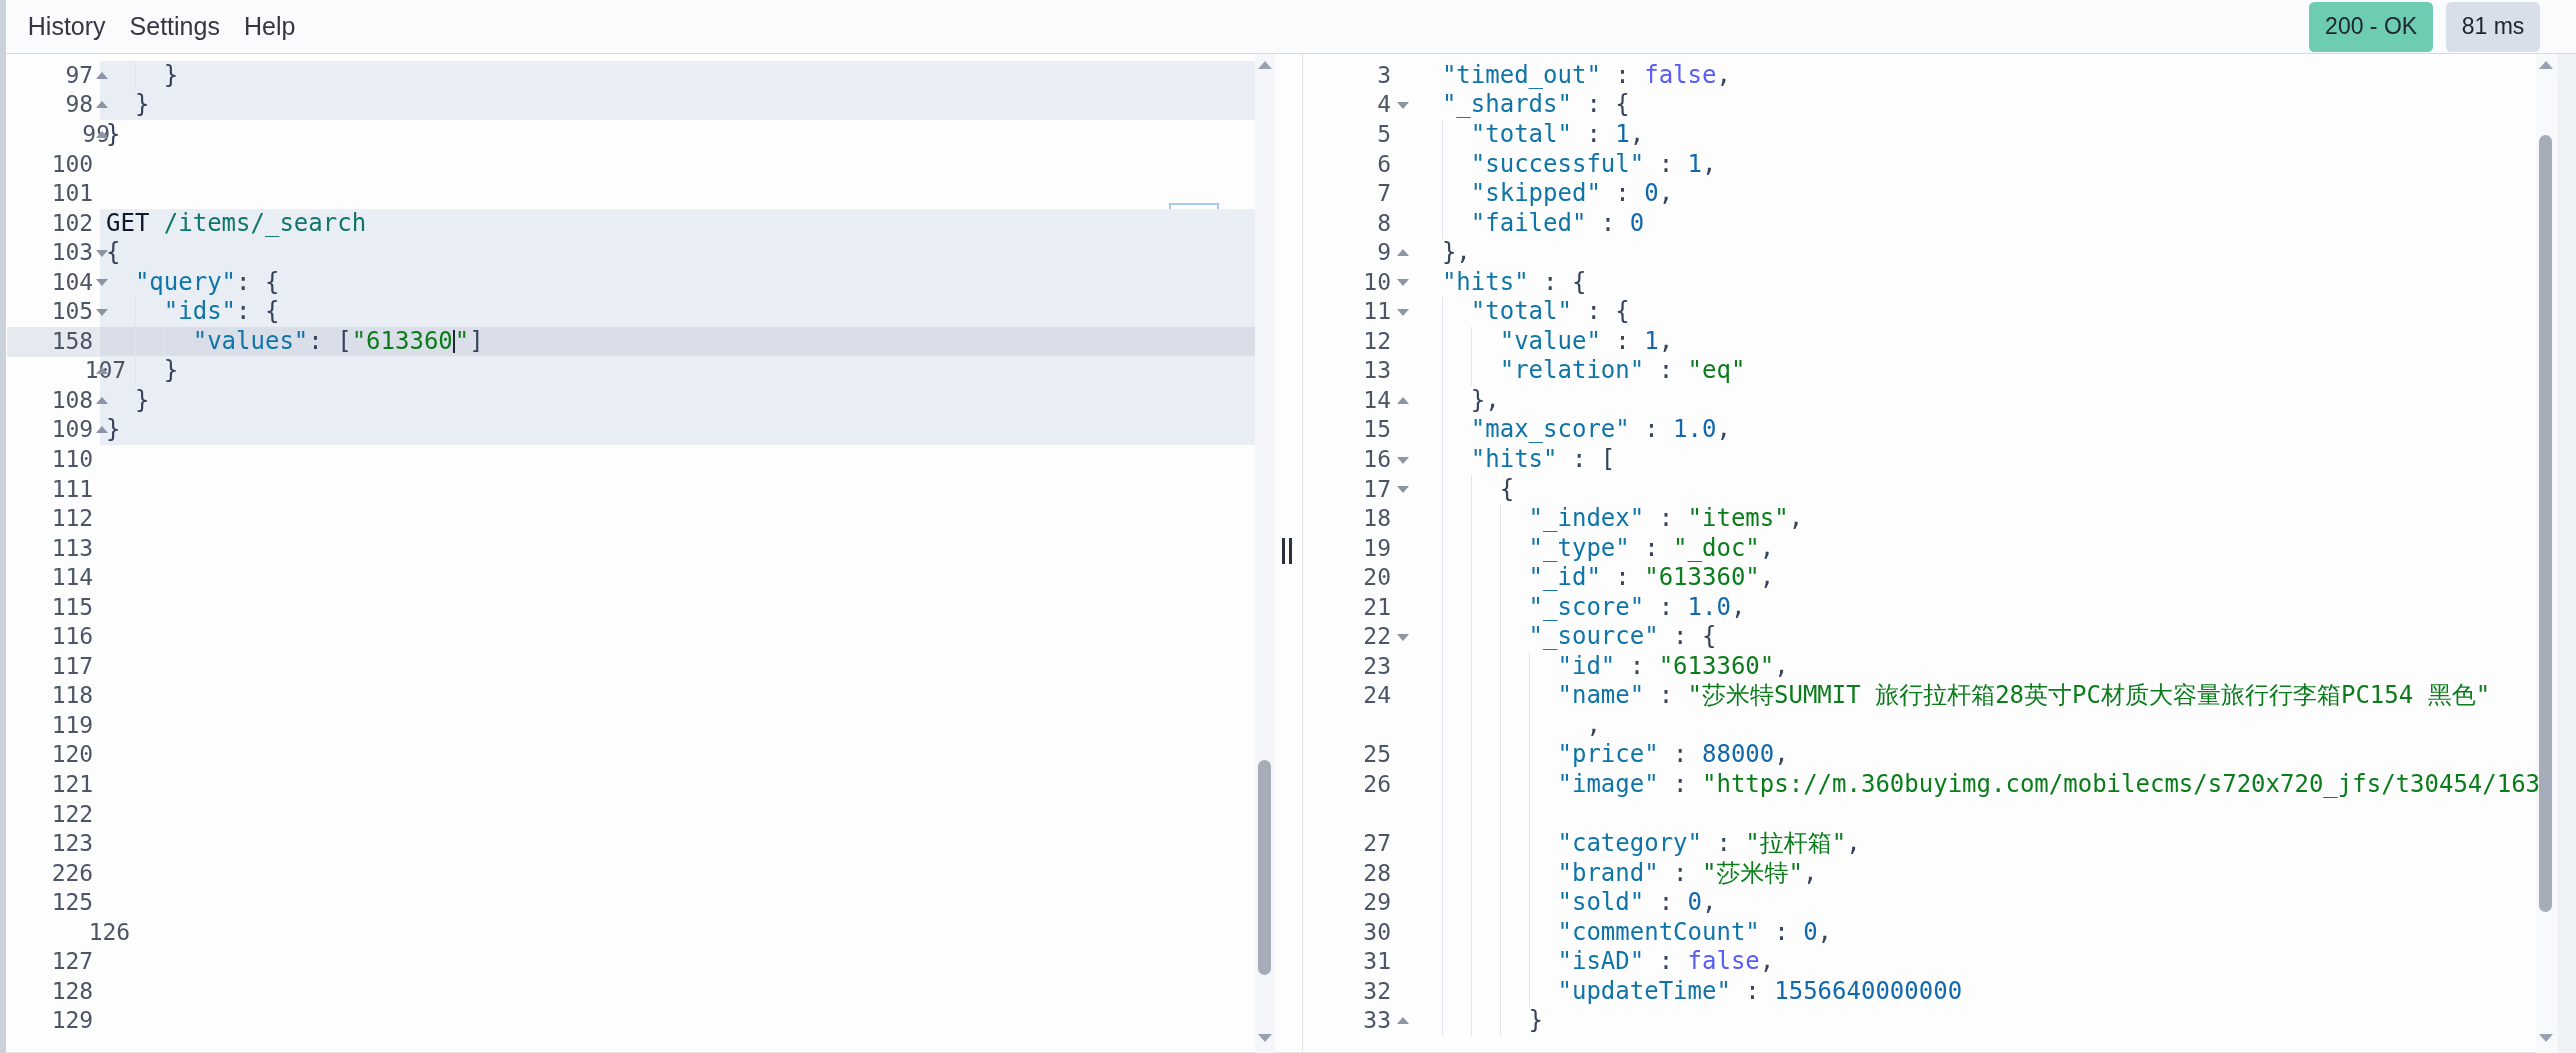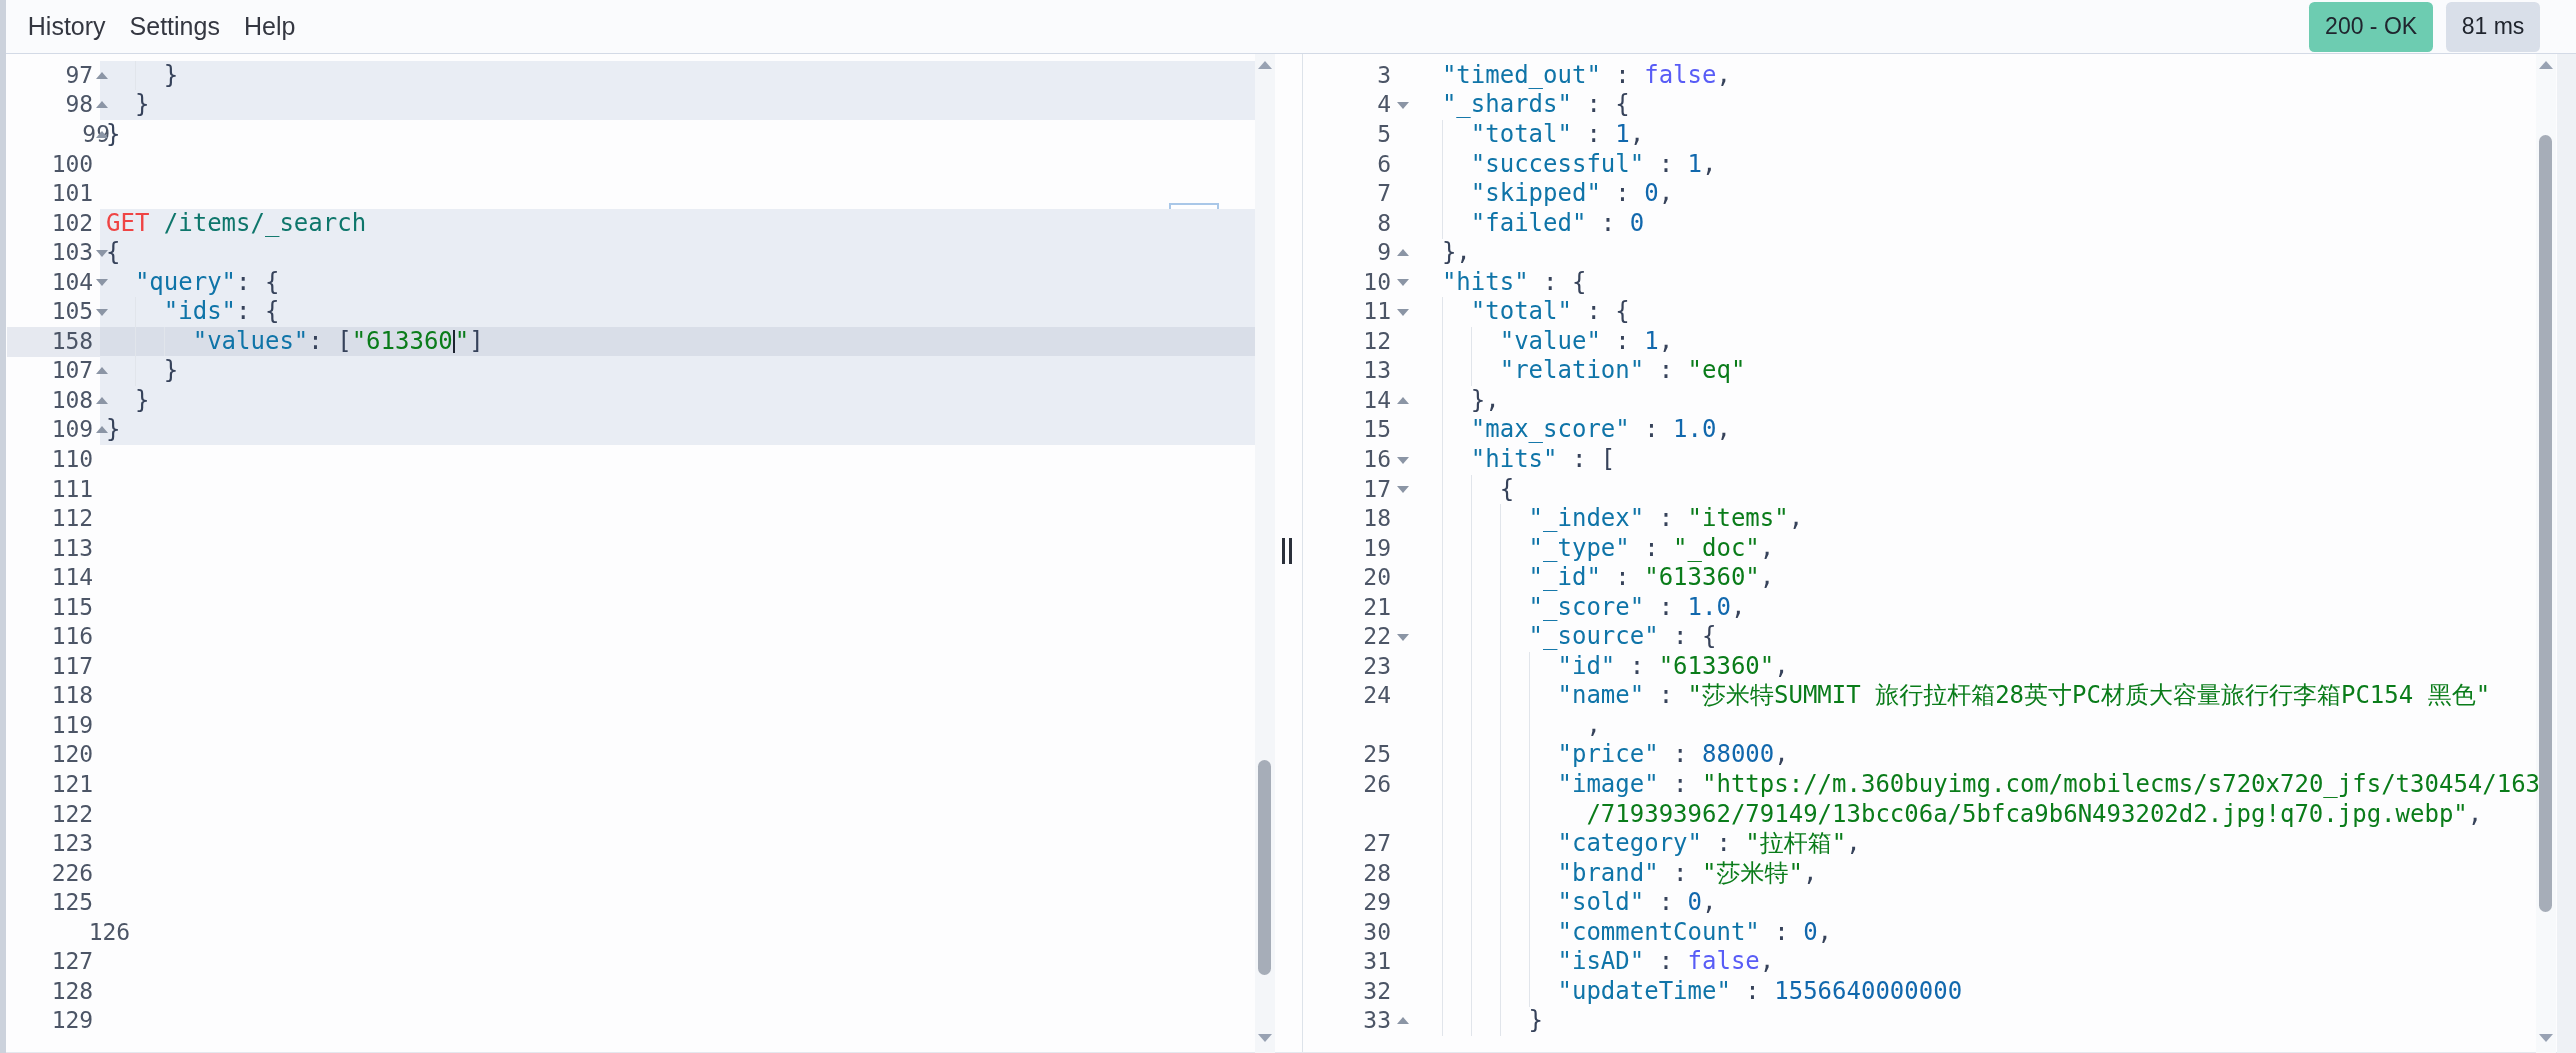--- a/index.html
+++ b/index.html
@@ -24,21 +24,21 @@
             line-height:29.5px;white-space:pre;}
   .fold{position:absolute;width:0;height:0;cursor:pointer;}
   .fold.down{border-left:6.3px solid transparent;border-right:6.3px solid transparent;border-top:7.2px solid #8b95a5;}
   .fold.up{border-left:6.3px solid transparent;border-right:6.3px solid transparent;border-bottom:7.2px solid #8b95a5;}
   .guide{position:absolute;width:0.9px;height:29.5px;background:#e1e5eb;}
   .hl-block{position:absolute;background:#e9edf4;}
   .hl-active{position:absolute;background:#d9dee8;}
   .hl-gutter{position:absolute;background:#e6e9f0;}
   
   .tk-t{color:#343741}.tk-k{color:#0f74a8}.tk-s{color:#0a7c1a}.tk-n{color:#1168ad}
-  .tk-b{color:#585cf6}.tk-p{color:#36425a}.tk-m{color:#ef4444}.tk-u{color:#0e766b}
+  .tk-b{color:#585cf6}.tk-p{color:#36425a}.tk-m{color:#0f172a}.tk-u{color:#0e766b}
   
   .scroll-track{position:absolute;top:54px;height:1000px;background:#f4f6f9;}
   .scroll-thumb{position:absolute;border-radius:7.2px;background:#a6adb8;cursor:pointer;}
   .scroll-arrow{position:absolute;width:0;height:0;cursor:pointer;}
   .scroll-arrow.up{border-left:7.2px solid transparent;border-right:7.2px solid transparent;border-bottom:8px solid #98a2b3;}
   .scroll-arrow.down{border-left:7.2px solid transparent;border-right:7.2px solid transparent;border-top:8px solid #98a2b3;}
   
   #divider-handle{position:absolute;left:1280px;top:538px;width:14.3px;height:26px;cursor:col-resize;}
   #divider-handle i{position:absolute;top:0;width:3.1px;height:26px;background:#2b303a;}
   #divider-handle i.b1{left:1.8px}#divider-handle i.b2{left:9px}
@@ -135,21 +135,21 @@
     <div class="fold down" style="left: 96px; top: 309px;"></div>
     <pre class="codeline" style="left: 106px; top: 297px;"><span class="tk-t">    </span><span class="tk-k">"ids"</span><span class="tk-p">: {</span></pre>
     <div class="hl-active" style="left: 100px; top: 327px; width: 1155px; height: 29.5px;"></div>
     <div class="hl-gutter" style="left: 7.2px; top: 327px; width: 93px; height: 29.5px;"></div>
     <div class="guide" style="left: 135px; top: 327px;"></div>
     <div class="guide" style="left: 164px; top: 327px;"></div>
     <div class="linenum" style="left: 7.2px; top: 327px; width: 86px;">158</div>
     <pre class="codeline" style="left: 106px; top: 327px;"><span class="tk-t">      </span><span class="tk-k">"values"</span><span class="tk-p">: [</span><span class="tk-s">"613360</span><span style="display: inline-block; width: 0px; border-left: 2.7px solid rgb(29, 35, 48); height: 23px; vertical-align: -3.6px;"></span><span class="tk-s">"</span><span class="tk-p">]</span></pre>
     <div class="hl-block" style="left: 100px; top: 356px; width: 1155px; height: 29.5px;"></div>
     <div class="guide" style="left: 135px; top: 356px;"></div>
-    <div class="linenum" style="left: 7.2px; top: 356px; width: 86px;">107</div>
+    <div class="linenum" style="left: 7.2px; top: 356px; width: 86px; padding-left: 33px;">107</div>
     <div class="fold up" style="left: 96px; top: 367px;"></div>
     <pre class="codeline" style="left: 106px; top: 356px;"><span class="tk-p">    }</span></pre>
     <div class="hl-block" style="left: 100px; top: 386px; width: 1155px; height: 29.5px;"></div>
     <div class="linenum" style="left: 7.2px; top: 386px; width: 86px;">108</div>
     <div class="fold up" style="left: 96px; top: 397px;"></div>
     <pre class="codeline" style="left: 106px; top: 386px;"><span class="tk-p">  }</span></pre>
     <div class="hl-block" style="left: 100px; top: 415px; width: 1155px; height: 29.5px;"></div>
     <div class="linenum" style="left: 7.2px; top: 415px; width: 86px;">109</div>
     <div class="fold up" style="left: 96px; top: 426px;"></div>
     <pre class="codeline" style="left: 106px; top: 415px;"><span class="tk-p">}</span></pre>
@@ -276,21 +276,20 @@
     <div class="guide" style="left: 1442px; top: 770px;"></div>
     <div class="guide" style="left: 1471px; top: 770px;"></div>
     <div class="guide" style="left: 1500px; top: 770px;"></div>
     <div class="guide" style="left: 1529px; top: 770px;"></div>
     <div class="linenum" style="left: 1305px; top: 770px; width: 86px;">26</div>
     <pre class="codeline" style="left: 1413px; top: 770px;"><span class="tk-t">          </span><span class="tk-k">"image"</span><span class="tk-p"> : </span><span class="tk-s">"https://m.360buyimg.com/mobilecms/s720x720_jfs/t30454/163</span></pre>
     <div class="guide" style="left: 1442px; top: 800px;"></div>
     <div class="guide" style="left: 1471px; top: 800px;"></div>
     <div class="guide" style="left: 1500px; top: 800px;"></div>
     <div class="guide" style="left: 1529px; top: 800px;"></div>
-    <pre class="codeline" style="left: 1413px; top: 800px;"><span class="tk-t">            </span><span class="tk-s">/719393962/79149/13bcc06a/5bfca9b6N493202d2.jpg!q70.jpg.webp"</span><span class="tk-p">,</span></pre>
     <div class="guide" style="left: 1442px; top: 829px;"></div>
     <div class="guide" style="left: 1471px; top: 829px;"></div>
     <div class="guide" style="left: 1500px; top: 829px;"></div>
     <div class="guide" style="left: 1529px; top: 829px;"></div>
     <div class="linenum" style="left: 1305px; top: 829px; width: 86px;">27</div>
     <pre class="codeline" style="left: 1413px; top: 829px;"><span class="tk-t">          </span><span class="tk-k">"category"</span><span class="tk-p"> : </span><span class="tk-s">"拉杆箱"</span><span class="tk-p">,</span></pre>
     <div class="guide" style="left: 1442px; top: 859px;"></div>
     <div class="guide" style="left: 1471px; top: 859px;"></div>
     <div class="guide" style="left: 1500px; top: 859px;"></div>
     <div class="guide" style="left: 1529px; top: 859px;"></div>

